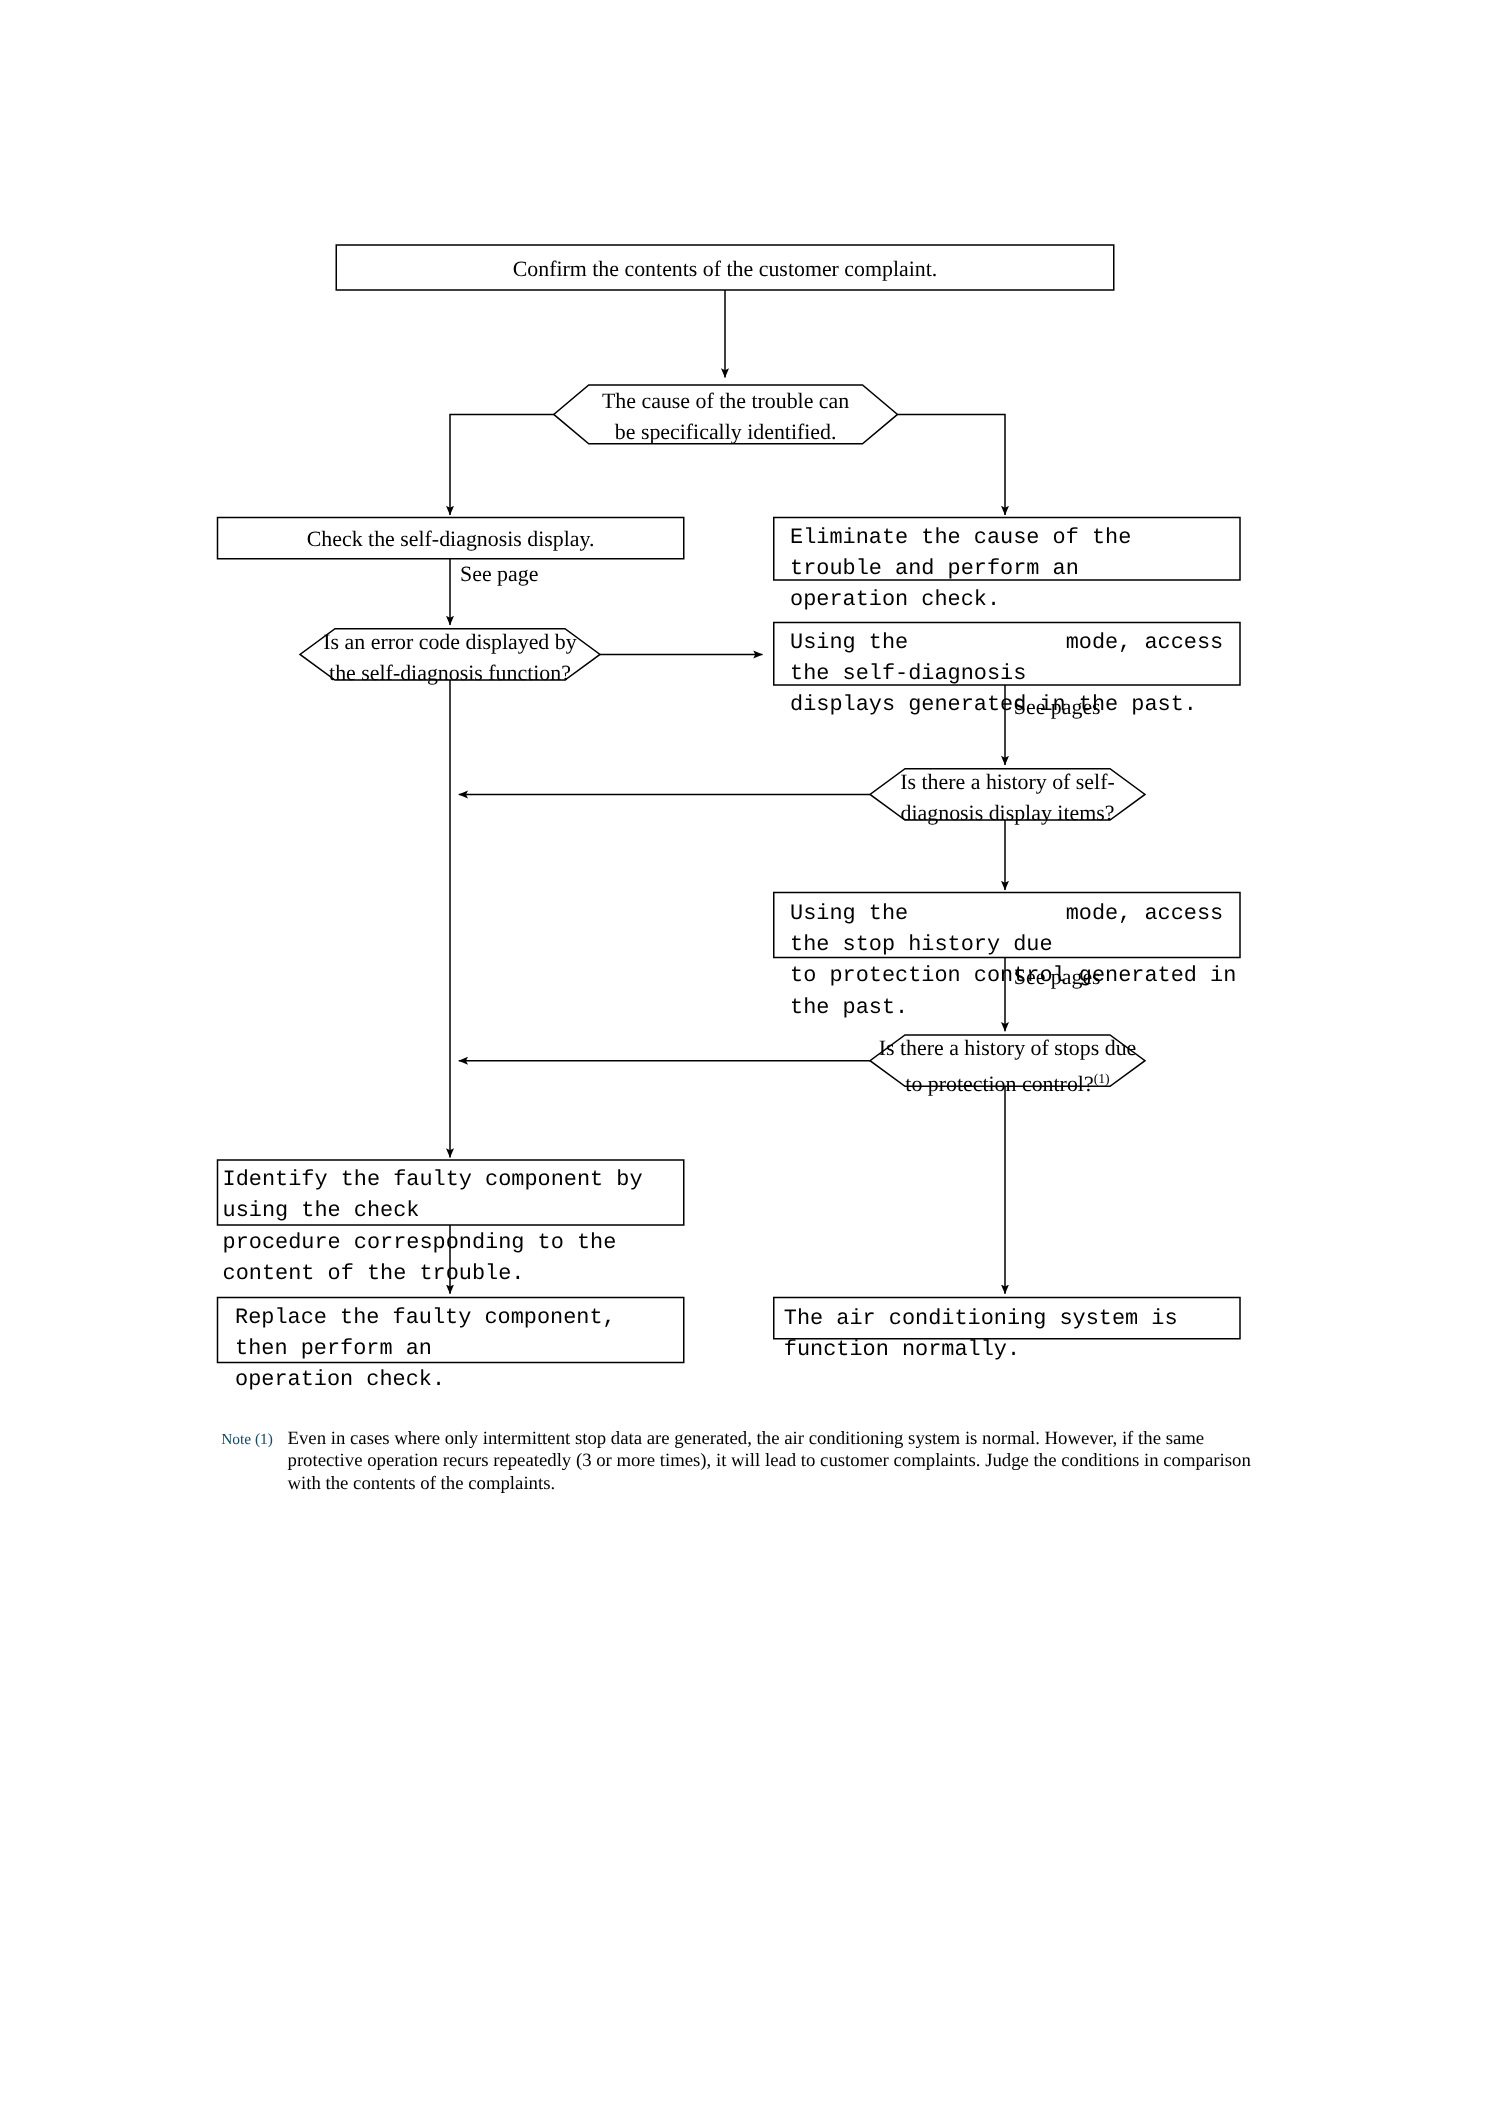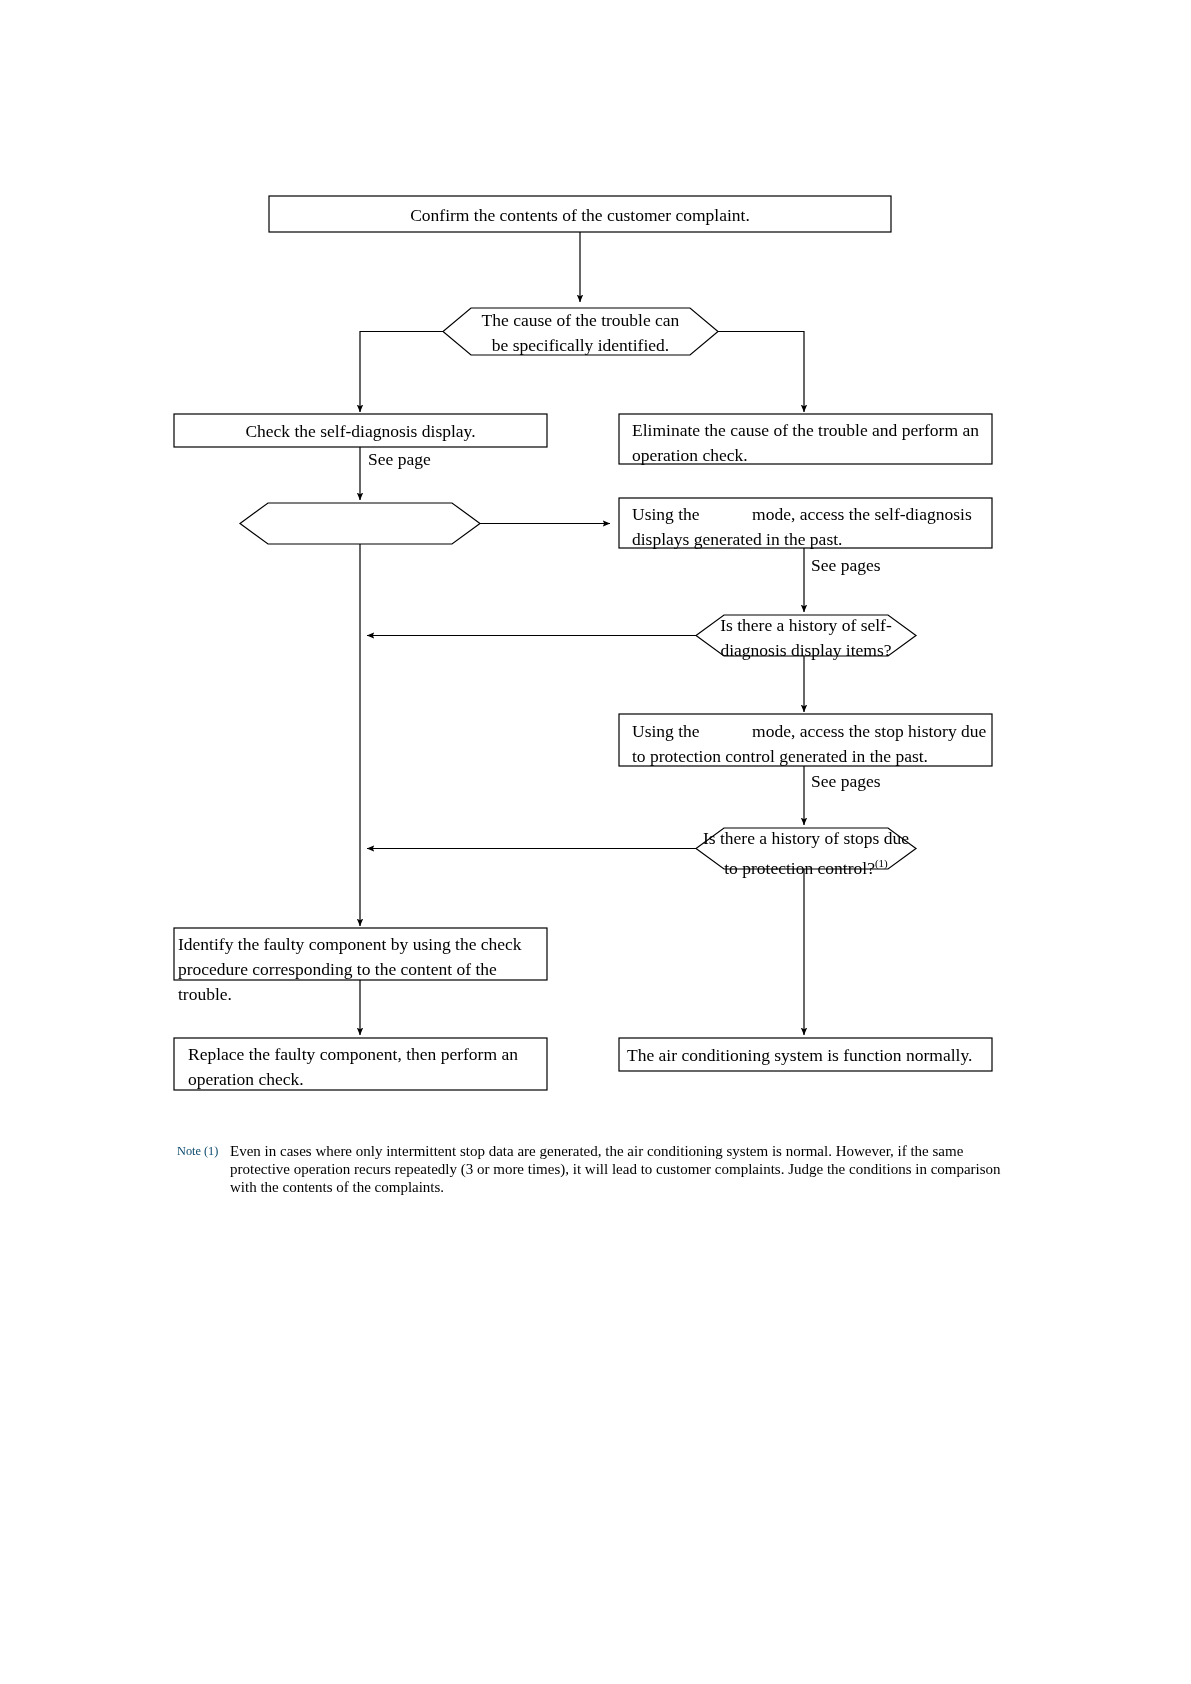--- a/index.html
+++ b/index.html
@@ -37,20 +37,21 @@
     font-size: 17.5px;
     line-height: 25px;
     color: #000;
     white-space: pre-wrap;
   }
   .node-text.centered {
     text-align: center;
   }
   .node-text.left {
     text-align: left;
+    font-family: Liberation Mono, monospace;
   }
   .edge-label {
     position: absolute;
     font-family: Liberation Serif, serif;
     font-size: 17.5px;
     line-height: 22px;
     color: #000;
     white-space: nowrap;
   }
   .footnote {
@@ -144,20 +145,22 @@
   <div class="node-text centered" style="left:233px; top:203px; width:622px;">Confirm the contents of the customer complaint.</div>
 
   <div class="node-text centered" style="left:432px; top:308px; width:225px;">The cause of the trouble can
 be specifically identified.</div>
 
   <div class="node-text centered" style="left:138px; top:419px; width:373px;">Check the self-diagnosis display.</div>
 
   <div class="node-text left" style="left:596px; top:418px; width:355px;">Eliminate the cause of the trouble and perform an
 operation check.</div>
 
+  <div class="node-text centered" style="left:210px; top:501px; width:228px;">Is an error code displayed by
+the self-diagnosis function?</div>
 
   <div class="node-text left" style="left:596px; top:502px; width:355px;">Using the            mode, access the self-diagnosis
 displays generated in the past.</div>
 
   <div class="node-text centered" style="left:666px; top:613px; width:208px;">Is there a history of self-
 diagnosis display items?</div>
 
   <div class="node-text left" style="left:596px; top:719px; width:360px;">Using the            mode, access the stop history due
 to protection control generated in the past.</div>
 

